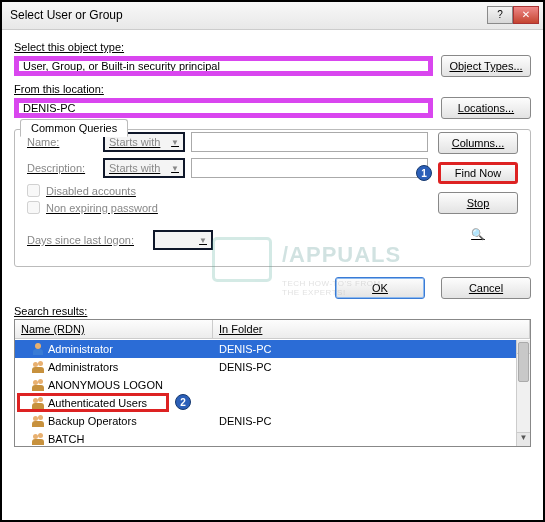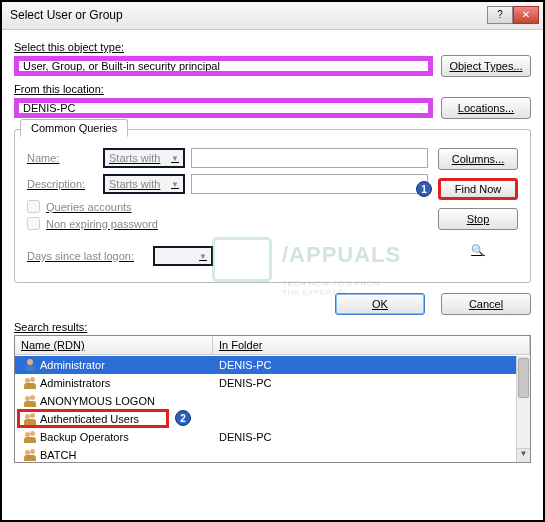--- a/index.html
+++ b/index.html
@@ -9,21 +9,21 @@
   .winctl { display: flex; gap: 0; }
   .winctl button { width: 26px; height: 18px; border: 1px solid #8a8a8a; background: linear-gradient(to bottom,#f4f4f4,#d8d8d8); font-size: 10px; line-height: 14px; cursor: pointer; }
   .winctl .close { background: linear-gradient(to bottom,#e88,#c44430); color: #fff; border-color:#a33; }
   .content { padding: 8px 12px 8px 12px; text-decoration: underline; }
   .lbl { display:block; margin: 3px 0 2px 0; }
   .row { display: flex; gap: 8px; align-items: center; margin-bottom: 6px; }
   .txt { flex: 1; height: 20px; border: 5px solid #d946ef; padding: 2px 4px; background:#fff; font-family: inherit; font-size: 11px; }
   .btn { min-width: 90px; height: 22px; border: 1px solid #888; border-radius: 3px; background: linear-gradient(to bottom,#fdfdfd,#e3e3e3); font-size: 11px; cursor:pointer; }
   .fieldset-wrap { position: relative; margin-top: 10px; }
   .tab { position:absolute; top:-10px; left:6px; background:#fff; border:1px solid #bbb; border-bottom:1px solid #fff; border-radius:3px 3px 0 0; padding:2px 10px; font-size:11px; z-index:2;}
-  .fieldset { border: 1px solid #bbb; border-radius: 3px; padding: 18px 12px 10px 12px; display:flex; gap:10px; }
+  .fieldset { border: 1px solid #bbb; border-radius: 3px; padding: 2px 12px 10px 12px; display:flex; gap:10px; }
   .query-form { flex:1; color:#888; }
   .qrow { display:flex; align-items:center; gap:6px; margin-bottom:6px; }
   .qlabel { width: 70px; }
   .combo { width: 82px; height: 20px; border:2px solid #0f172a; background:#f4f4f4; display:flex; align-items:center; padding:0 4px; justify-content:space-between; font-size:11px; color:#888;}
   .combo .arr { font-size:8px; }
   .ql-input { flex:1; height:20px; border:1px solid #aaa; background:#fff; }
   .chk { display:flex; align-items:center; gap:6px; margin:4px 0 4px 0; color:#888;}
   .chk input { width:13px; height:13px; accent-color:#888;}
   .side-buttons { width: 80px; display:flex; flex-direction:column; gap:8px; align-items:stretch; position:relative;}
   .side-buttons .btn { min-width: 76px; }
@@ -36,21 +36,21 @@
   .ok-cancel { display:flex; justify-content:flex-end; gap:16px; margin: 10px 0 6px 0; }
   .ok-cancel .ok { border-color:#3a7bd5; box-shadow: 0 0 0 1px #8cb9ef inset; }
   .results-lbl { margin: 2px 0 2px 0; }
   .results { border:1px solid #888; height: 128px; position:relative; }
   .thead { display:flex; background:linear-gradient(to bottom,#fdfdfd,#ececec); border-bottom:1px solid #ccc; }
   .thead div { padding:3px 6px; border-right:1px solid #ccc; font-size:11px; }
   .col-name { width: 198px; }
   .col-folder { flex:1; }
   .tbody { position:absolute; top:20px; bottom:0; left:0; right:14px; overflow:hidden; }
   .trow { display:flex; height:18px; align-items:center; }
-  .trow .cell-name { width:198px; padding-left:8px; display:flex; align-items:center; gap:3px; }
+  .trow .cell-name { width:198px; padding-left:16px; display:flex; align-items:center; gap:3px; }
   .trow .cell-folder { flex:1; padding-left:6px; }
   .trow.selected { background:#2b6cd6; color:#fff; }
   .ico { width:14px; height:12px; display:inline-block; position:relative; }
   .ico.user::before { content:""; position:absolute; width:6px; height:6px; background:#e8b070; border-radius:50%; left:4px; top:0;}
   .ico.user::after { content:""; position:absolute; width:10px; height:6px; background:#3a7bd5; border-radius:3px 3px 0 0; left:2px; top:6px;}
   .ico.group::before { content:""; position:absolute; width:5px; height:5px; background:#e8b070; border-radius:50%; left:2px; top:1px; box-shadow: 5px -1px 0 #e8b070;}
   .ico.group::after { content:""; position:absolute; width:12px; height:6px; background:#c7913d; border-radius:3px 3px 0 0; left:1px; top:6px;}
   .scrollbar-v { position:absolute; right:0; top:20px; bottom:0; width:14px; background:#f0f0f0; border-left:1px solid #ccc;}
   .scrollbar-v .thumb { position:absolute; left:1px; right:1px; top:2px; height:40px; background:#c8c8c8; border:1px solid #aaa; border-radius:2px;}
   .scrollbar-v .arr { position:absolute; left:0; right:0; height:14px; text-align:center; font-size:8px; color:#555; background:#e8e8e8;}
@@ -99,21 +99,21 @@
         <div class="qrow">
           <span class="qlabel">Description:</span>
           <div class="combo">
               <span>Starts with</span>
               <span class="arr">▼</span>
             </div>
           <div class="ql-input"></div>
         </div>
         <label class="chk">
             <input type="checkbox" disabled="" style="">
-            <span>Queries accounts</span>
+            <span>Disabled accounts</span>
           </label>
         <label class="chk">
             <input type="checkbox" disabled="" style="">
             <span>Non expiring password</span>
           </label>
         <div class="qrow" style="margin-top:16px;">
           <span style="width:120px">Days since last logon:</span>
           <div class="combo" style="width:60px">
               <span></span>
               <span class="arr">▼</span>

